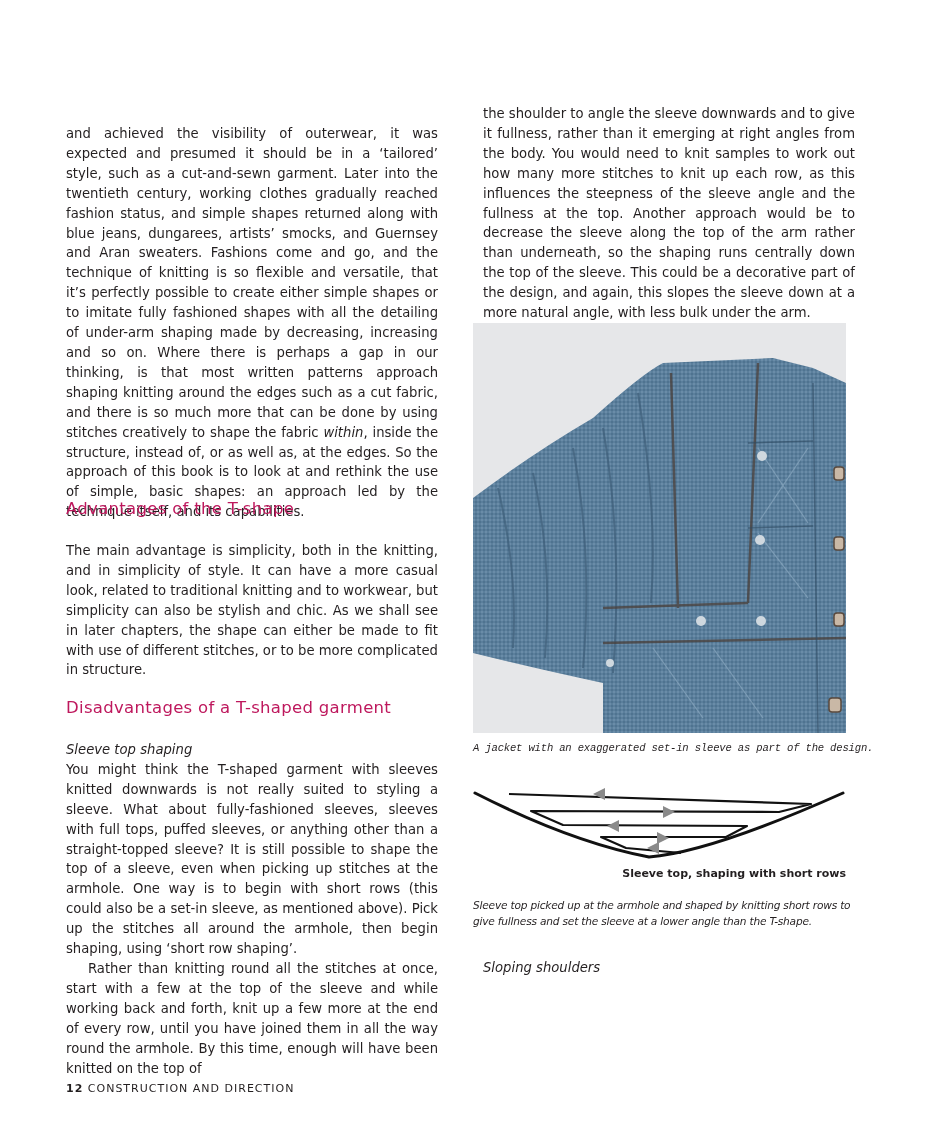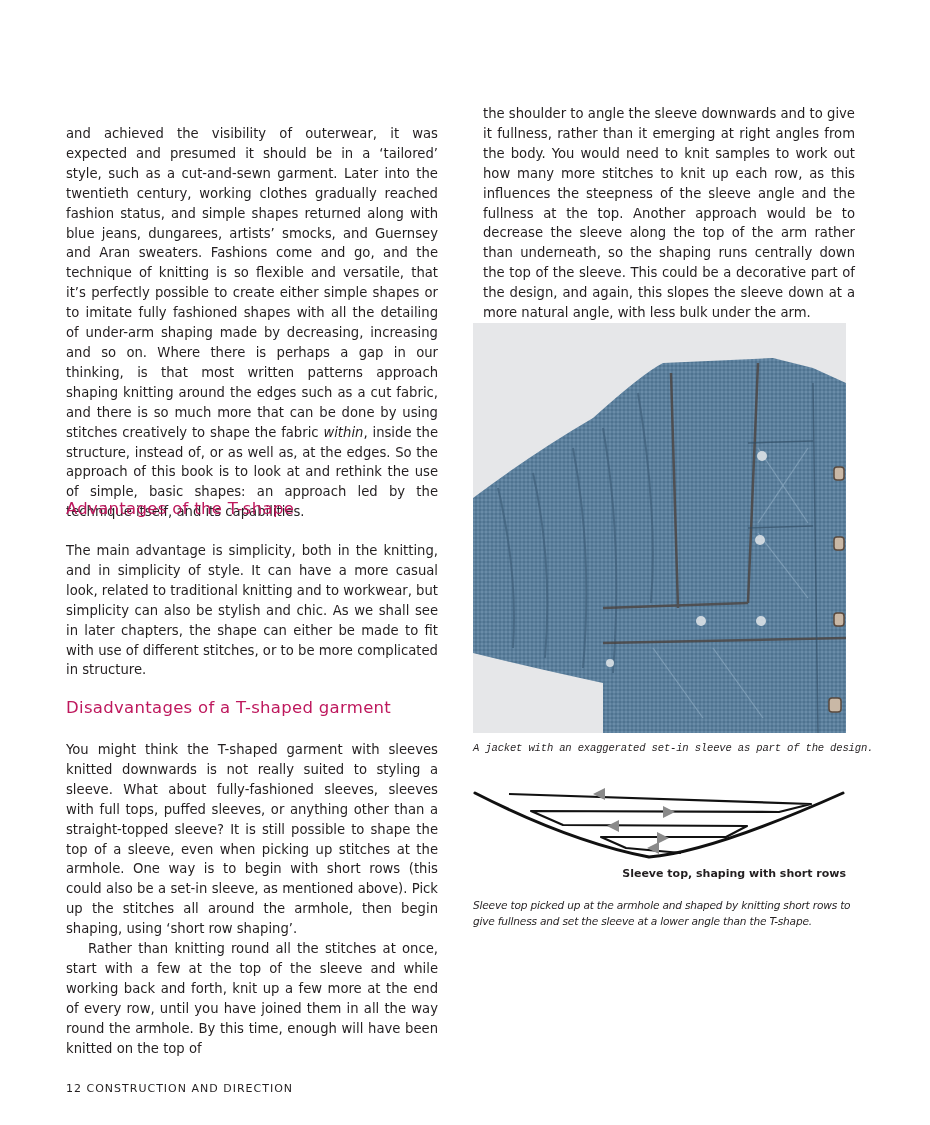--- a/index.html
+++ b/index.html
@@ -10,38 +10,39 @@
   .col-left { left: 66px; top: 104px; }
   .col-right { left: 483px; top: 104px; }
   .heading { font-size: 16.5px; letter-spacing: 0.3px; font-weight: normal; margin: 0; position: absolute; left: 66px; color: #be185d; }
   .subhead { font-style: italic; margin: 0; }
   .indent { text-indent: 22px; }
   .photo { position: absolute; left: 473px; top: 323px; width: 373px; height: 410px; overflow: hidden; background: #e6e7e9; }
   .caption { position: absolute; left: 473px; font-style: italic; font-size: 10.6px; line-height: 15.5px; color: #231f20; letter-spacing: -0.2px; }
   .diagram { position: absolute; left: 471px; top: 780px; width: 380px; height: 80px; }
   .diagram-label { position: absolute; left: 473px; width: 373px; top: 867px; text-align: right; font-weight: bold; font-size: 11px; }
   .footer { position: absolute; left: 66px; top: 1082px; font-size: 11px; letter-spacing: 1px; }
-  .footer b { font-weight: normal; }
+  .footer b { font-weight: bold; }
 </style>
 </head>
 <body>
 
 <div class="col col-left" style="top:104px;margin-top:20px;">
   <p><span>and achieved the visibility of outerwear, it was expected and presumed it should be in a ‘tailored’ style, such as a cut-and-sewn garment. Later into the twentieth century, working clothes gradually reached fashion status, and simple shapes returned along with blue jeans, dungarees, artists’ smocks, and Guernsey and Aran sweaters. Fashions come and go, and the technique of knitting is so flexible and versatile, that it’s perfectly possible to create either simple shapes or to imitate fully fashioned shapes with all the detailing of under-arm shaping made by decreasing, increasing and so on. Where there is perhaps a gap in our thinking, is that most written patterns approach shaping knitting around the edges such as a cut fabric, and there is so much more that can be done by using stitches creatively to shape the fabric </span><i>within</i><span>, inside the structure, instead of, or as well as, at the edges. So the approach of this book is to look at and rethink the use of simple, basic shapes: an approach led by the technique itself, and its capabilities.</span></p>
 </div>
 
 <h2 class="heading" style="top:499px;">Advantages of the T-shape</h2>
 
 <div class="col col-left" style="top:541px;">
   <p>The main advantage is simplicity, both in the knitting, and in simplicity of style. It can have a more casual look, related to traditional knitting and to workwear, but simplicity can also be stylish and chic. As we shall see in later chapters, the shape can either be made to fit with use of different stitches, or to be more complicated in structure.</p>
 </div>
 
 <h2 class="heading" style="top:698px;">Disadvantages of a T-shaped garment</h2>
 
 <div class="col col-left" style="top:740px;">
+  <p class="subhead">Sleeve top shaping</p>
   <p>You might think the T-shaped garment with sleeves knitted downwards is not really suited to styling a sleeve. What about fully-fashioned sleeves, sleeves with full tops, puffed sleeves, or anything other than a straight-topped sleeve? It is still possible to shape the top of a sleeve, even when picking up stitches at the armhole. One way is to begin with short rows (this could also be a set-in sleeve, as mentioned above). Pick up the stitches all around the armhole, then begin shaping, using ‘short row shaping’.</p>
   <p class="indent">Rather than knitting round all the stitches at once, start with a few at the top of the sleeve and while working back and forth, knit up a few more at the end of every row, until you have joined them in all the way round the armhole. By this time, enough will have been knitted on the top of</p>
 </div>
 
 <div class="col col-right" style="top:104px;">
   <p>the shoulder to angle the sleeve downwards and to give it fullness, rather than it emerging at right angles from the body. You would need to knit samples to work out how many more stitches to knit up each row, as this influences the steepness of the sleeve angle and the fullness at the top. Another approach would be to decrease the sleeve along the top of the arm rather than underneath, so the shaping runs centrally down the top of the sleeve. This could be a decorative part of the design, and again, this slopes the sleeve down at a more natural angle, with less bulk under the arm.</p>
 </div>
 
 <div class="photo">
   <svg width="373" height="410" viewBox="0 0 373 410">
@@ -119,18 +120,19 @@
       <polygon points="176,68 188,62 188,74"></polygon>
     </g>
   </svg>
 </div>
 
 <div class="diagram-label">Sleeve top, shaping with short rows</div>
 
 <div class="caption" style="top:898px; width:380px;">Sleeve top picked up at the armhole and shaped by knitting short rows to give fullness and set the sleeve at a lower angle than the T-shape.</div>
 
 <div class="col col-right" style="top:958px;">
+  <p class="subhead">Sloping shoulders</p>
 </div>
 
 <div class="footer">
   <b>12</b>
   <span>CONSTRUCTION AND DIRECTION</span>
 </div>
 
 </body></html>

